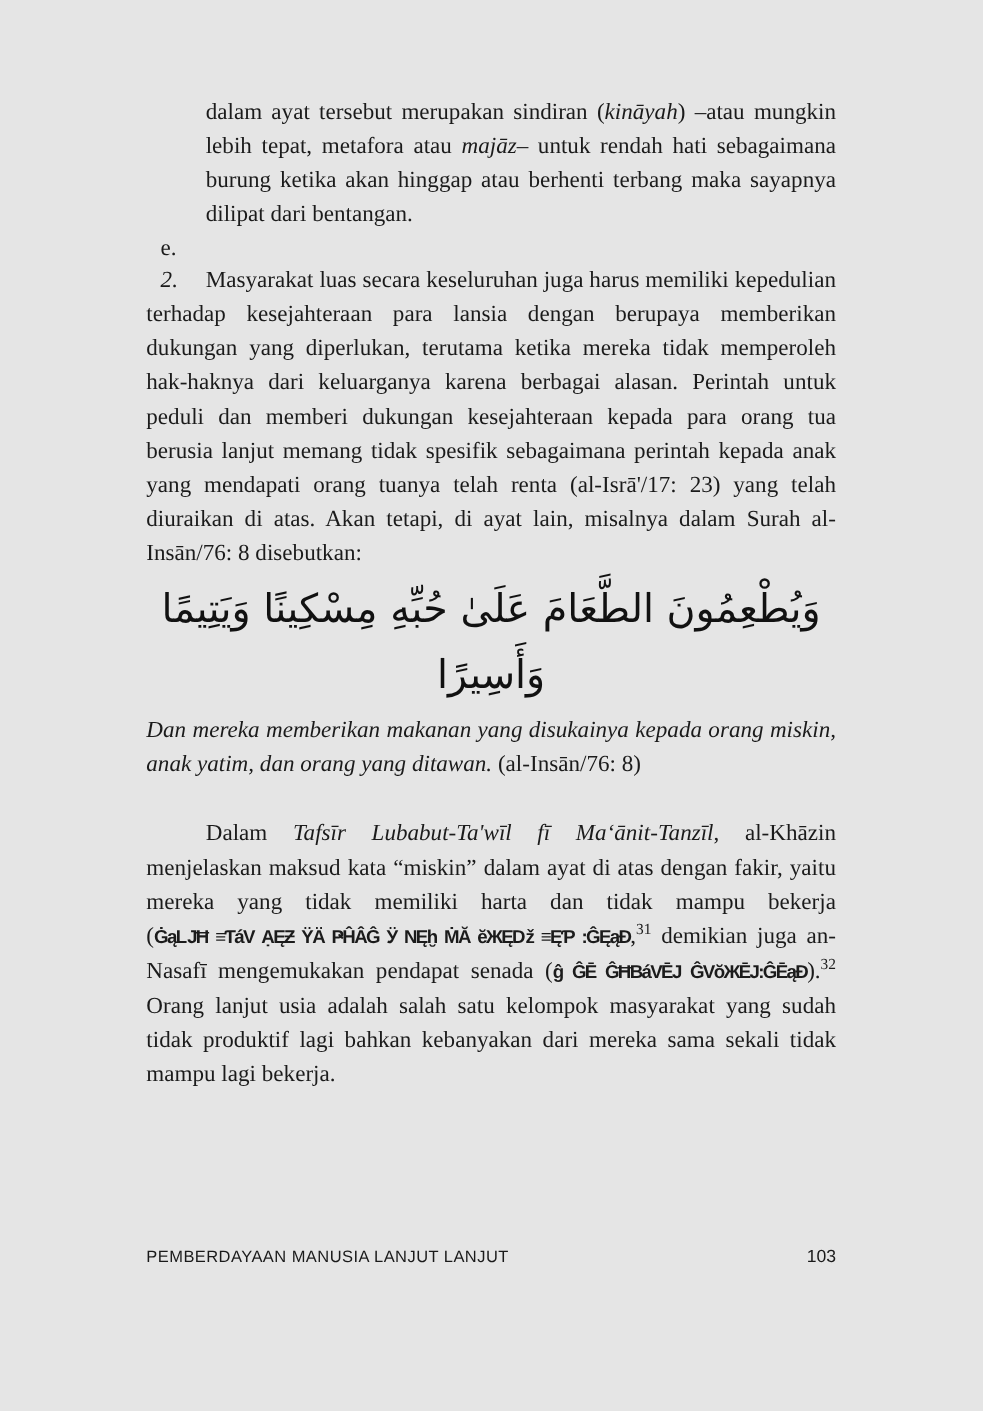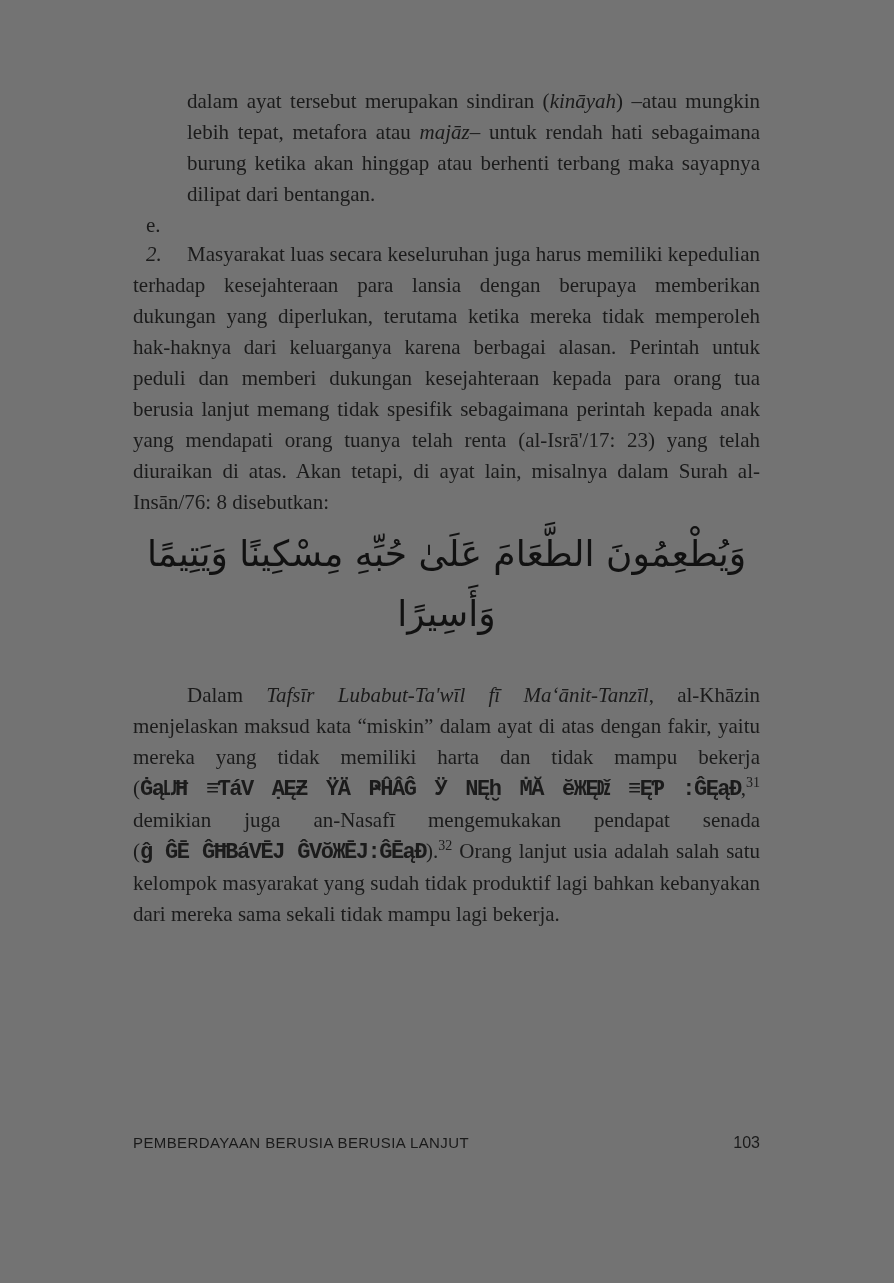--- a/index.html
+++ b/index.html
@@ -4,21 +4,21 @@
 <style>
   html, body {
     margin: 0;
     padding: 0;
     background: #ffffff;
   }
   .page {
     position: relative;
     width: 894px;
     height: 1283px;
-    background: #737373;
+    background: #e5e5e5;
     overflow: hidden;
     font-family: "Liberation Serif", serif;
     color: #1b1b1b;
   }
   .content {
     position: absolute;
     left: 133px;
     top: 86px;
     width: 627px;
   }
@@ -65,25 +65,25 @@
   
   .run-normal { }
   .run-italic { font-style: italic; }
   .run-sup {
     font-size: 14px;
     vertical-align: super;
     line-height: 0;
     font-style: normal;
   }
   .run-garbled {
-    font-family: Liberation Mono, monospace;
+    font-family: Liberation Sans, sans-serif;
     font-weight: 700;
     font-style: normal;
     letter-spacing: -1.5px;
-    font-size: 22px;
+    font-size: 17px;
     white-space: nowrap;
   }
   .translation .run-normal { font-style: normal; }
   .footer {
     position: absolute;
     left: 133px;
     right: 134px;
     top: 1134px;
     display: flex;
     justify-content: space-between;
@@ -113,24 +113,25 @@
     </p>
 
     <p class="section-heading">
       <span class="list-marker">2.</span>
     </p>
 
     <p class="indent-first"><span class="run-normal">Masyarakat luas secara keseluruhan juga harus memiliki kepedulian terhadap kesejahteraan para lansia dengan berupaya memberikan dukungan yang diperlukan, terutama ketika mereka tidak memperoleh hak-haknya dari keluarganya karena berbagai alasan. Perintah untuk peduli dan memberi dukungan kesejahteraan kepada para orang tua berusia lanjut memang tidak spesifik sebagaimana perintah kepada anak yang mendapati orang tuanya telah renta (al-Isrā'/17: 23) yang telah diuraikan di atas. Akan tetapi, di ayat lain, misalnya dalam Surah al-Insān/76: 8 disebutkan:</span></p>
 
     <p class="verse">وَيُطْعِمُونَ الطَّعَامَ عَلَىٰ حُبِّهِ مِسْكِينًا وَيَتِيمًا وَأَسِيرًا</p>
 
+    <p class="translation"><span class="run-italic">Dan mereka memberikan makanan yang disukainya kepada orang miskin, anak yatim, dan orang yang ditawan.</span><span class="run-normal"> (al-Insān/76: 8)</span></p>
 
     <div class="spacer-md"></div>
 
     <p class="indent-first"><span class="run-normal">Dalam </span><span class="run-italic">Tafsīr Lubabut-Ta'wīl fī Ma‘ānit-Tanzīl</span><span class="run-normal">, al-Khāzin menjelaskan maksud kata “miskin” dalam ayat di atas dengan fakir, yaitu mereka yang tidak memiliki harta dan tidak mampu bekerja (</span><span class="run-garbled">ĠąǇĦ ≡ƬáV ẠĘƵ ŸÄ ҎĤÂĜ Ӱ ΝĘḫ ṀӐ ĕЖĘǅ ≡ĘƤ :ĜĘąÐ</span><span class="run-normal">,</span><span class="run-sup">31</span><span class="run-normal"> demikian juga an-Nasafī mengemukakan pendapat senada (</span><span class="run-garbled">ĝ ĜĒ ĜĦBáVĒJ ĜVŏЖĒJ:ĜĒąÐ</span><span class="run-normal">).</span><span class="run-sup">32</span><span class="run-normal"> Orang lanjut usia adalah salah satu kelompok masyarakat yang sudah tidak produktif lagi bahkan kebanyakan dari mereka sama sekali tidak mampu lagi bekerja.</span></p>
 
   </div>
 
   <div class="footer">
-    <span class="running-title">PEMBERDAYAAN BERUSIA BERUSIA LANJUT</span>
+    <span class="running-title">PEMBERDAYAAN MANUSIA LANJUT LANJUT</span>
     <span class="page-number">103</span>
   </div>
 </div>
 
 </body></html>

